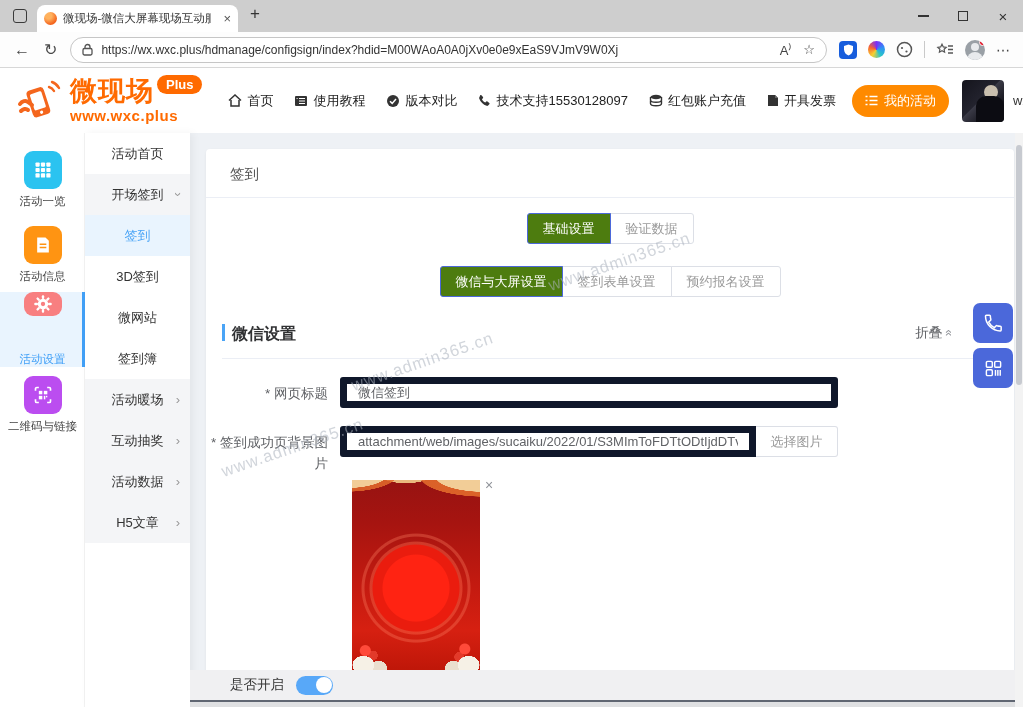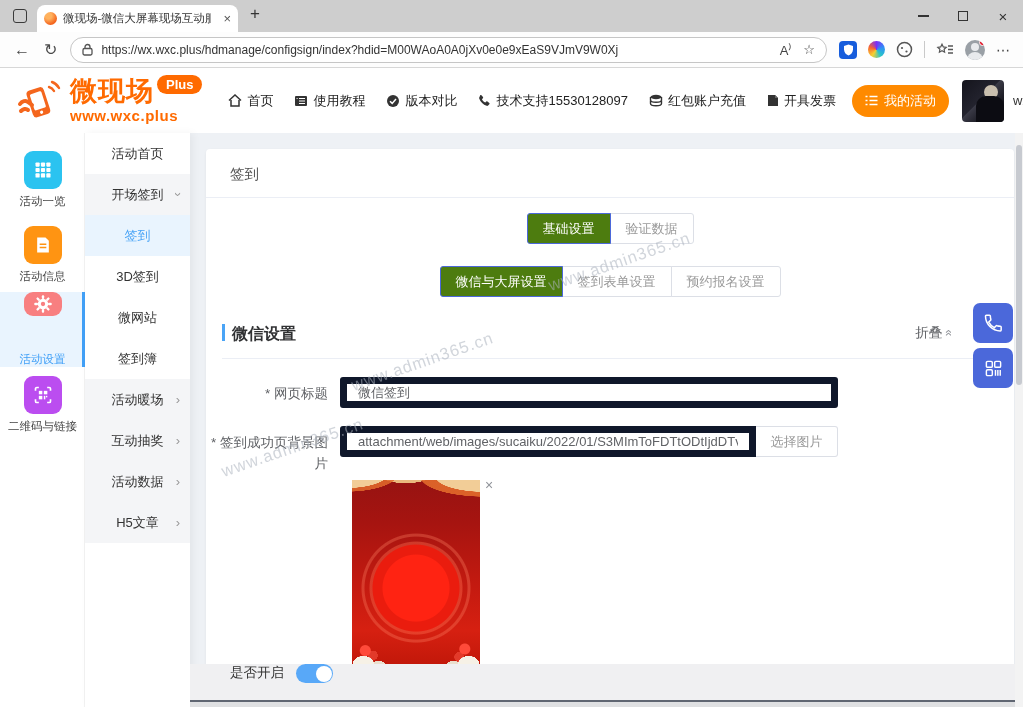--- a/index.html
+++ b/index.html
@@ -102,21 +102,21 @@
       radial-gradient(circle at 50% 56%, #ff2312 0 33px, #ea1c0e 34px 43px, rgba(255,110,80,.4) 44px 46px, transparent 47px),
       radial-gradient(circle at 50% 56%, transparent 51px, rgba(255,130,100,.33) 52px 54px, transparent 55px),
       linear-gradient(180deg, #971312 0%, #a61410 22%, #c41a10 55%, #d62011 78%, #bd1608 100%);
   }
   .lion { position:absolute; bottom:0; width:38px; height:32px; }
   .lion.l { left:0; background:radial-gradient(circle at 35% 30%, #ff4a3a 0 5px, transparent 6px), radial-gradient(18px 15px at 30% 75%, #f6f1e6 0 60%, transparent 61%), radial-gradient(14px 12px at 70% 85%, #eadfce 0 60%, transparent 61%), radial-gradient(8px 8px at 55% 45%, #e23a2a 0 60%, transparent 61%); }
   .lion.r { right:0; background:radial-gradient(circle at 60% 25%, #ff4a3a 0 5px, transparent 6px), radial-gradient(18px 15px at 70% 75%, #f6f1e6 0 60%, transparent 61%), radial-gradient(14px 12px at 30% 85%, #eadfce 0 60%, transparent 61%), radial-gradient(8px 8px at 45% 50%, #e23a2a 0 60%, transparent 61%); }
   .imgclose { font-size:14px; color:#909399; margin:-2px 0 0 5px; cursor:pointer; line-height:1; }
 
   
-  .footerbar { position:absolute; left:0; right:0; bottom:7px; height:36px; background:#f0f0f2; display:flex; z-index:4; }
+  .footerbar { position:absolute; left:0; right:0; bottom:7px; height:30px; background:#f0f0f2; display:flex; align-items:center; z-index:4; }
   .toggle-label { font-size:13.5px; color:#333; margin-left:40px; }
   .toggle { width:37px; height:19px; border-radius:10px; background:#58a8f8; position:relative; margin-left:12px; cursor:pointer; }
   .knob { position:absolute; right:1.5px; top:1.5px; width:16px; height:16px; border-radius:50%; background:#fff; }
   .footbtns { position:absolute; left:50%; transform:translateX(-50%); display:flex; gap:16px; }
   .btn-ghost { height:31px; display:flex; align-items:center; gap:6px; background:#fff; border:1px solid #d9d9d9; border-radius:3px; padding:0 14px; font-size:13px; color:#666; cursor:pointer; }
   .btn-primary { height:31px; display:flex; align-items:center; background:#4b68da; border:1px solid #4b68da; border-radius:3px; padding:0 22px; font-size:13px; color:#fff; cursor:pointer; }
   .bottomstrip { position:absolute; left:0; right:0; bottom:0; height:7px; background:#dfe0e2; border-top:2px solid #606672; z-index:5; }
 
   
   .floatbtn { position:absolute; right:10px; width:40px; height:40px; border-radius:7px; background:#4b68da; display:flex; align-items:center; justify-content:center; z-index:8; cursor:pointer; }

